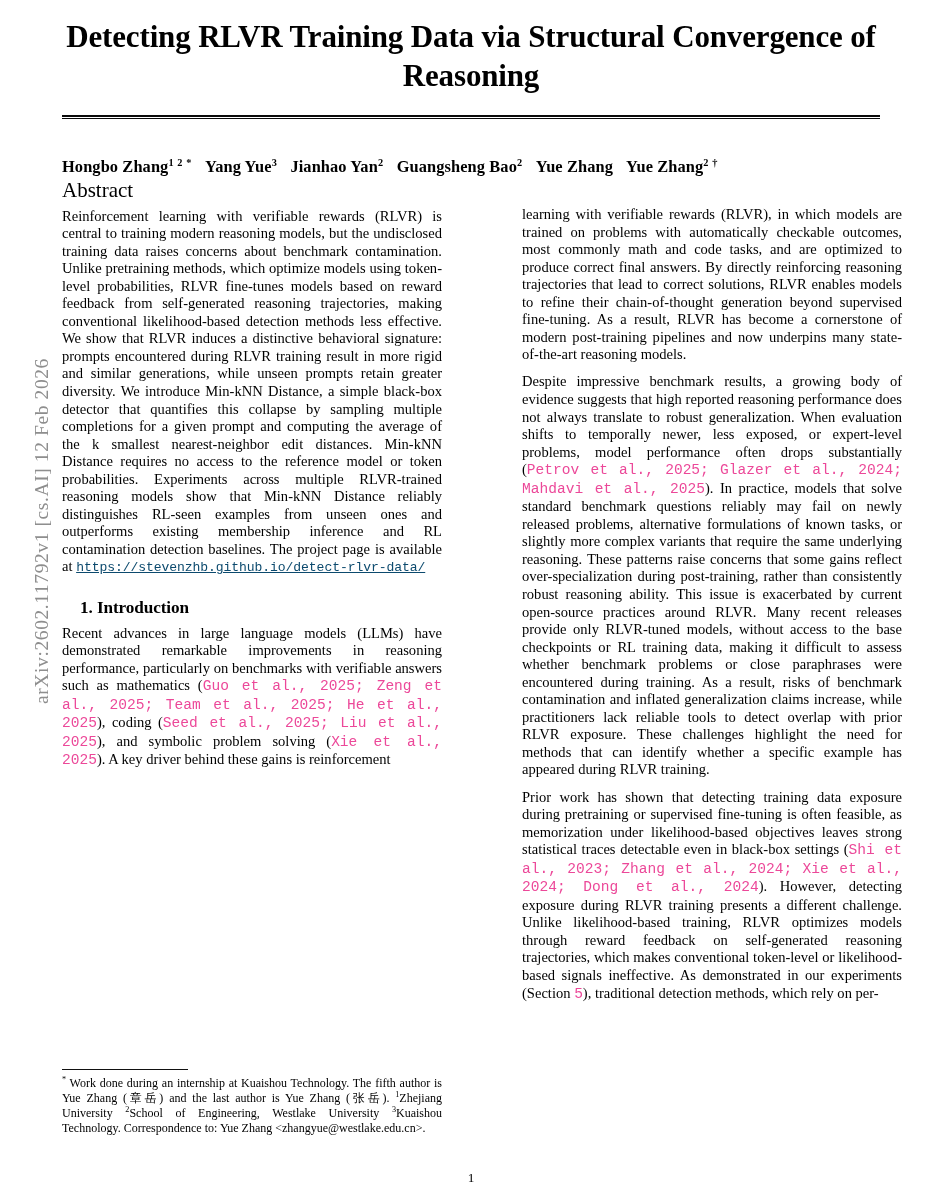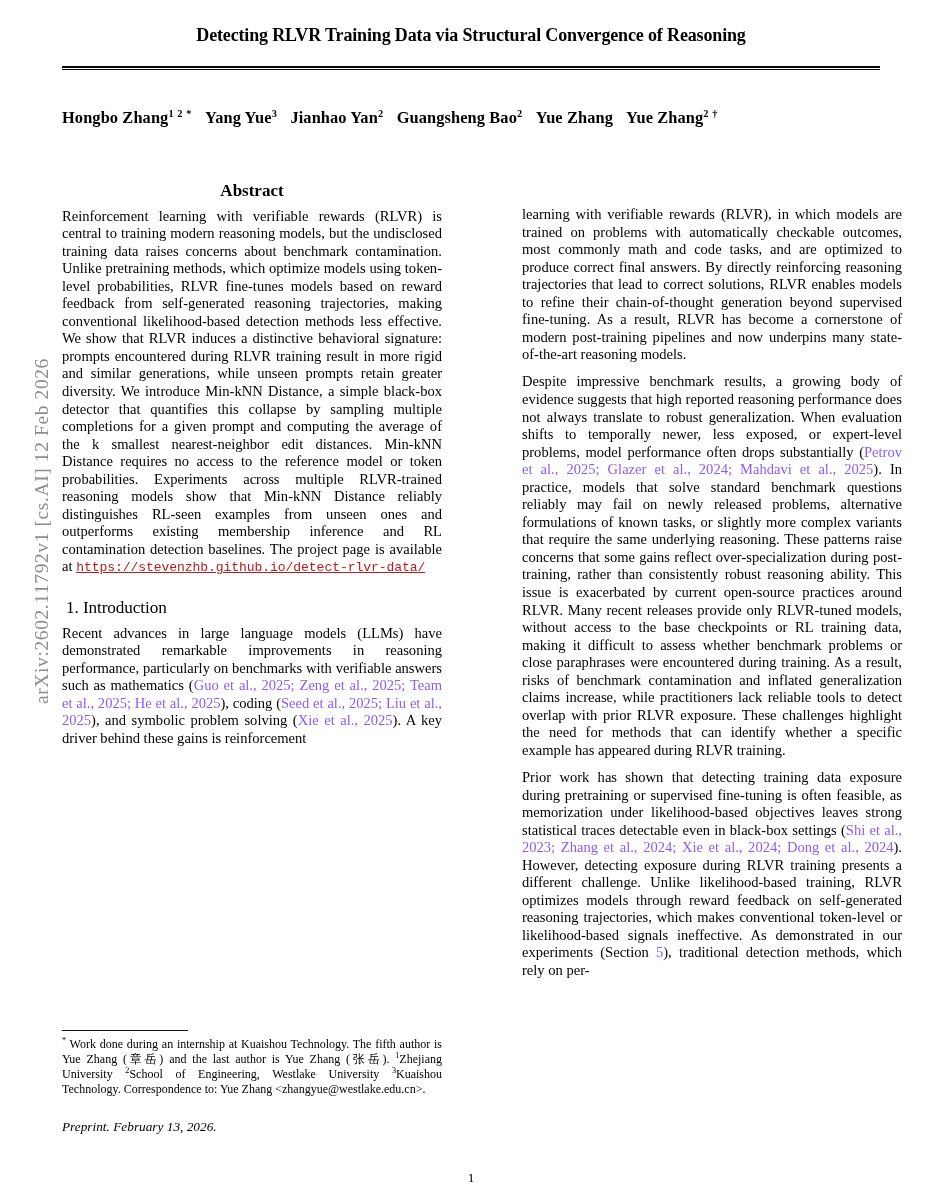--- a/index.html
+++ b/index.html
@@ -40,23 +40,23 @@
     position: absolute;
     left: 62px;
     top: 0;
     width: 818px;
     height: 1200px;
   }
 
   
   .title {
     margin: 0;
-    padding-top: 24px;
+    padding-top: 18px;
     text-align: center;
-    font-size: 18px;
+    font-size: 31px;
     font-weight: bold;
     line-height: 1.25;
     letter-spacing: -0.15px;
   }
   .rule-double {
     margin-top: 19px;
     width: 100%;
     border-top: 2.4px solid #0a0a0a;
     border-bottom: 1px solid #0a0a0a;
     height: 1.6px;
@@ -99,40 +99,40 @@
     line-height: 17.55px;
     text-align: justify;
     text-justify: inter-word;
     hyphens: manual;
   }
   .col-left  { left: 0; }
   .col-right { left: 460px; margin-top: 24px; }
 
   .abstract-head {
     margin: 0 0 8px 0;
-    text-align: center;
-    font-size: 17px;
-    font-weight: bold;
+    text-align: left;
+    font-size: 21px;
+    font-weight: normal;
   }
   p.para {
     margin: 0 0 0 0;
     text-indent: 0;
   }
   p.para + p.para { margin-top: 9.5px; }
 
   .section-head {
-    margin: 22px 0 8px 4px;
+    margin: 22px 0 8px 18px;
     font-size: 17.2px;
-    font-weight: normal;
+    font-weight: bold;
     letter-spacing: -0.1px;
   }
 
-  .cite { color: #8b5cf6; }
+  .cite { color: #ec4899; font-family: Liberation Mono, monospace; }
   .url {
-    color: #b91c1c;
+    color: #0c4a6e;
     font-family: "Liberation Mono", "DejaVu Sans Mono", monospace;
     font-size: 13.1px;
     letter-spacing: -0.1px;
     word-break: break-all;
   }
 
   
   .footnote-wrap {
     position: absolute;
     left: 0;
@@ -197,21 +197,20 @@
 
         <p class="para"><span>Reinforcement learning with verifiable rewards (RLVR) is central to training modern reasoning models, but the undisclosed training data raises concerns about benchmark contamination. Unlike pretraining methods, which optimize models using token-level probabilities, RLVR fine-tunes models based on reward feedback from self-generated reasoning trajectories, making conventional likelihood-based detection methods less effective. We show that RLVR induces a distinctive behavioral signature: prompts encountered during RLVR training result in more rigid and similar generations, while unseen prompts retain greater diversity. We introduce Min-kNN Distance, a simple black-box detector that quantifies this collapse by sampling multiple completions for a given prompt and computing the average of the k smallest nearest-neighbor edit distances. Min-kNN Distance requires no access to the reference model or token probabilities. Experiments across multiple RLVR-trained reasoning models show that Min-kNN Distance reliably distinguishes RL-seen examples from unseen ones and outperforms existing membership inference and RL contamination detection baselines. The project page is available at </span><a class="url" href="#">https://stevenzhb.github.io/detect-rlvr-data/</a><span></span></p>
 
         <div class="section-head">1. Introduction</div>
 
         <p class="para"><span>Recent advances in large language models (LLMs) have demonstrated remarkable improvements in reasoning performance, particularly on benchmarks with verifiable answers such as mathematics (</span><span class="cite">Guo et al., 2025; Zeng et al., 2025; Team et al., 2025; He et al., 2025</span><span>), coding (</span><span class="cite">Seed et al., 2025; Liu et al., 2025</span><span>), and symbolic problem solving (</span><span class="cite">Xie et al., 2025</span><span>). A key driver behind these gains is reinforcement</span></p>
 
         <div class="footnote-wrap">
           <div class="footnote-rule"></div>
           <p class="footnote"><sup>*</sup> <span>Work done during an internship at Kuaishou Technology. The fifth author is Yue Zhang (章岳) and the last author is Yue Zhang (张岳). </span><sup>1</sup><span>Zhejiang University </span><sup>2</sup><span>School of Engineering, Westlake University </span><sup>3</sup><span>Kuaishou Technology. Correspondence to: Yue Zhang &lt;zhangyue@westlake.edu.cn&gt;.</span></p>
-          <p class="preprint">Preprint. February 13, 2026.</p>
         </div>
 
       </div>
 
       <div class="col col-right">
 
         <p class="para"><span>learning with verifiable rewards (RLVR), in which models are trained on problems with automatically checkable outcomes, most commonly math and code tasks, and are optimized to produce correct final answers. By directly reinforcing reasoning trajectories that lead to correct solutions, RLVR enables models to refine their chain-of-thought generation beyond supervised fine-tuning. As a result, RLVR has become a cornerstone of modern post-training pipelines and now underpins many state-of-the-art reasoning models.</span></p>
 
         <p class="para"><span>Despite impressive benchmark results, a growing body of evidence suggests that high reported reasoning performance does not always translate to robust generalization. When evaluation shifts to temporally newer, less exposed, or expert-level problems, model performance often drops substantially (</span><span class="cite">Petrov et al., 2025; Glazer et al., 2024; Mahdavi et al., 2025</span><span>). In practice, models that solve standard benchmark questions reliably may fail on newly released problems, alternative formulations of known tasks, or slightly more complex variants that require the same underlying reasoning. These patterns raise concerns that some gains reflect over-specialization during post-training, rather than consistently robust reasoning ability. This issue is exacerbated by current open-source practices around RLVR. Many recent releases provide only RLVR-tuned models, without access to the base checkpoints or RL training data, making it difficult to assess whether benchmark problems or close paraphrases were encountered during training. As a result, risks of benchmark contamination and inflated generalization claims increase, while practitioners lack reliable tools to detect overlap with prior RLVR exposure. These challenges highlight the need for methods that can identify whether a specific example has appeared during RLVR training.</span></p>
 

